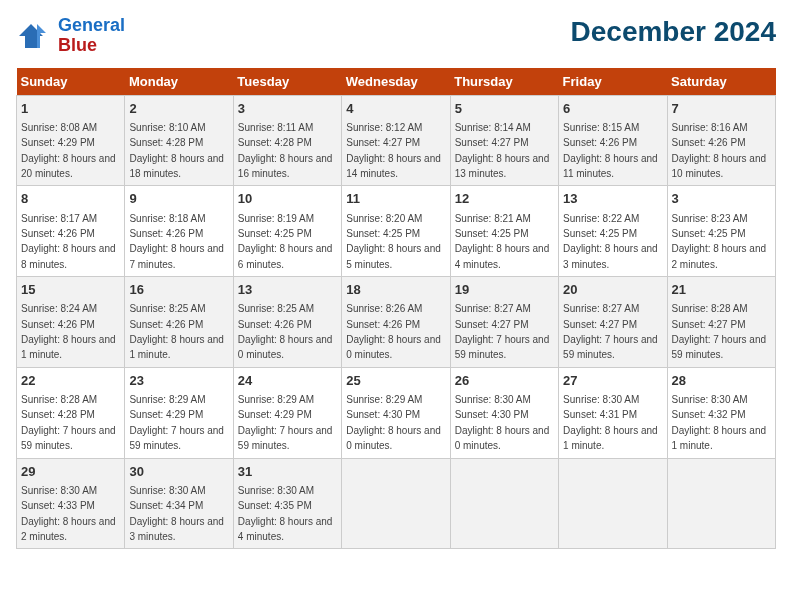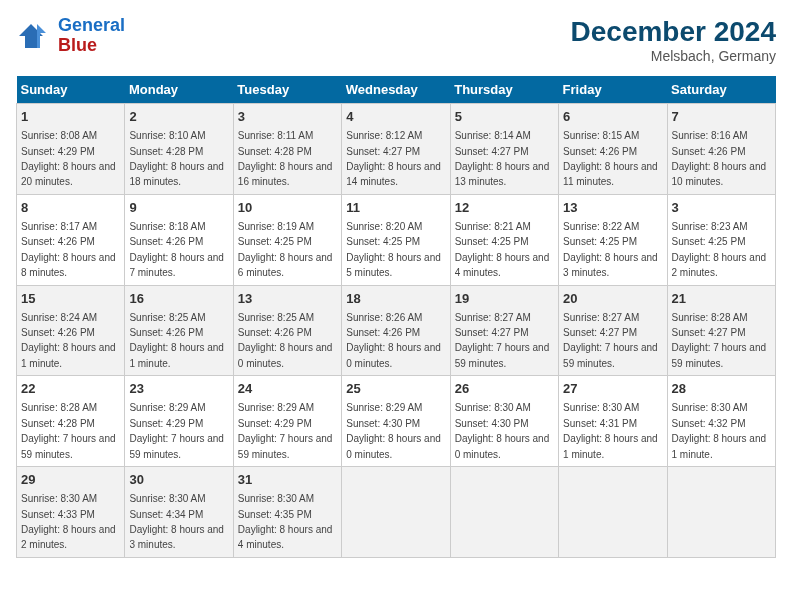--- a/index.html
+++ b/index.html
@@ -45,21 +45,21 @@
     .sub-title {
       font-size: 14px;
       color: #555;
     }
     table {
       width: 100%;
       border-collapse: collapse;
       font-size: 11px;
     }
     thead th {
-      background-color: #0369a1;
+      background-color: #c2410c;
       color: #fff;
       padding: 6px 4px;
       text-align: left;
       font-size: 13px;
       font-weight: bold;
     }
     tbody tr td {
       vertical-align: top;
       padding: 4px 4px;
       border: 1px solid #ccc;
@@ -98,21 +98,20 @@
     </svg>
     <div>
       <div class="logo-text">
         <span>General</span><br>
         <span style="color:#b91c1c;">Blue</span>
       </div>
     </div>
   </div>
   <div class="title-area">
     <div class="main-title">December 2024</div>
-    <div class="sub-title">Melsbach, Germany</div>
   </div>
 </div>
 
 <table>
   <thead>
     <tr>
     <th>Sunday</th>
         <th>Monday</th>
         <th>Tuesday</th>
         <th>Wednesday</th>

